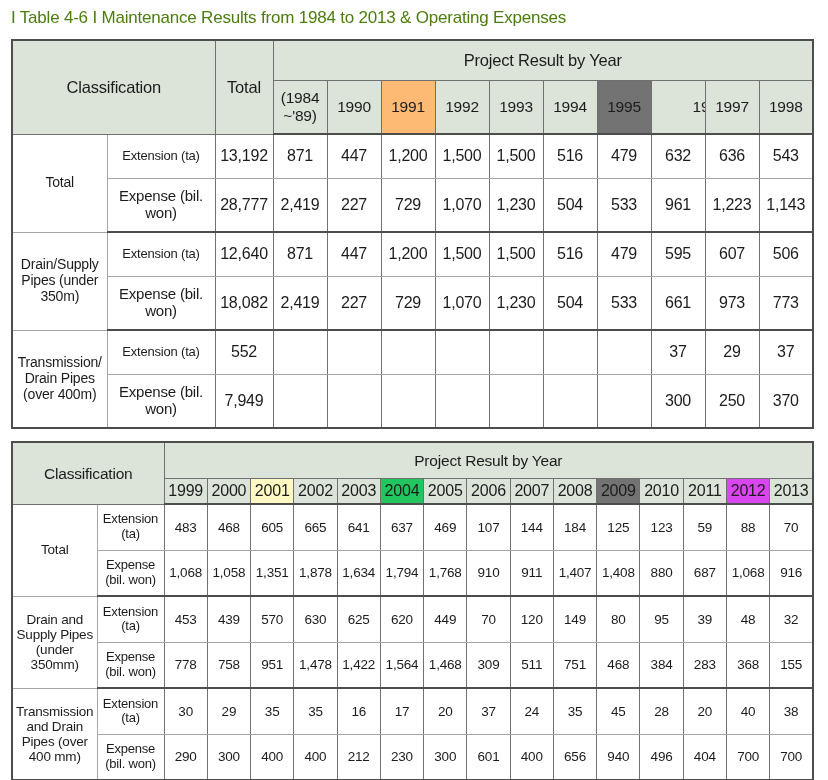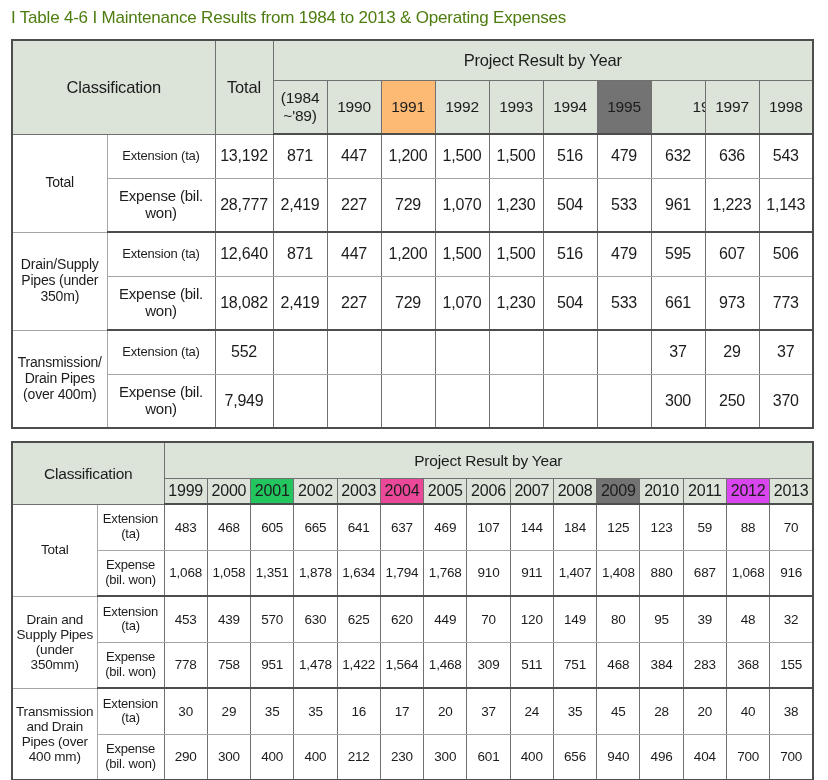--- a/index.html
+++ b/index.html
@@ -189,24 +189,24 @@
         <col>
     </colgroup>
     <thead>
       <tr class="h1">
         <th colspan="2" rowspan="2" style="background-color: rgb(220, 228, 218);">Classification</th>
         <th colspan="15" style="background-color: rgb(220, 228, 218);">Project Result by Year</th>
       </tr>
       <tr class="h2">
         <th class="yr" style="background-color: rgb(220, 228, 218);">1999</th>
         <th class="yr" style="background-color: rgb(220, 228, 218);">2000</th>
-        <th class="yr" style="background-color: #22c55e;">2001</th>
+        <th class="yr" style="background-color: #fef9c3;">2001</th>
         <th class="yr" style="background-color: rgb(220, 228, 218);">2002</th>
         <th class="yr" style="background-color: rgb(220, 228, 218);">2003</th>
-        <th class="yr" style="background-color: #ec4899;">2004</th>
+        <th class="yr" style="background-color: #22c55e;">2004</th>
         <th class="yr" style="background-color: rgb(220, 228, 218);">2005</th>
         <th class="yr" style="background-color: rgb(220, 228, 218);">2006</th>
         <th class="yr" style="background-color: rgb(220, 228, 218);">2007</th>
         <th class="yr" style="background-color: rgb(220, 228, 218);">2008</th>
         <th class="yr" style="background-color: #737373;">2009</th>
         <th class="yr" style="background-color: rgb(220, 228, 218);">2010</th>
         <th class="yr" style="background-color: rgb(220, 228, 218);">2011</th>
         <th class="yr" style="background-color: #d946ef;">2012</th>
         <th class="yr" style="background-color: rgb(220, 228, 218);">2013</th>
       </tr>

